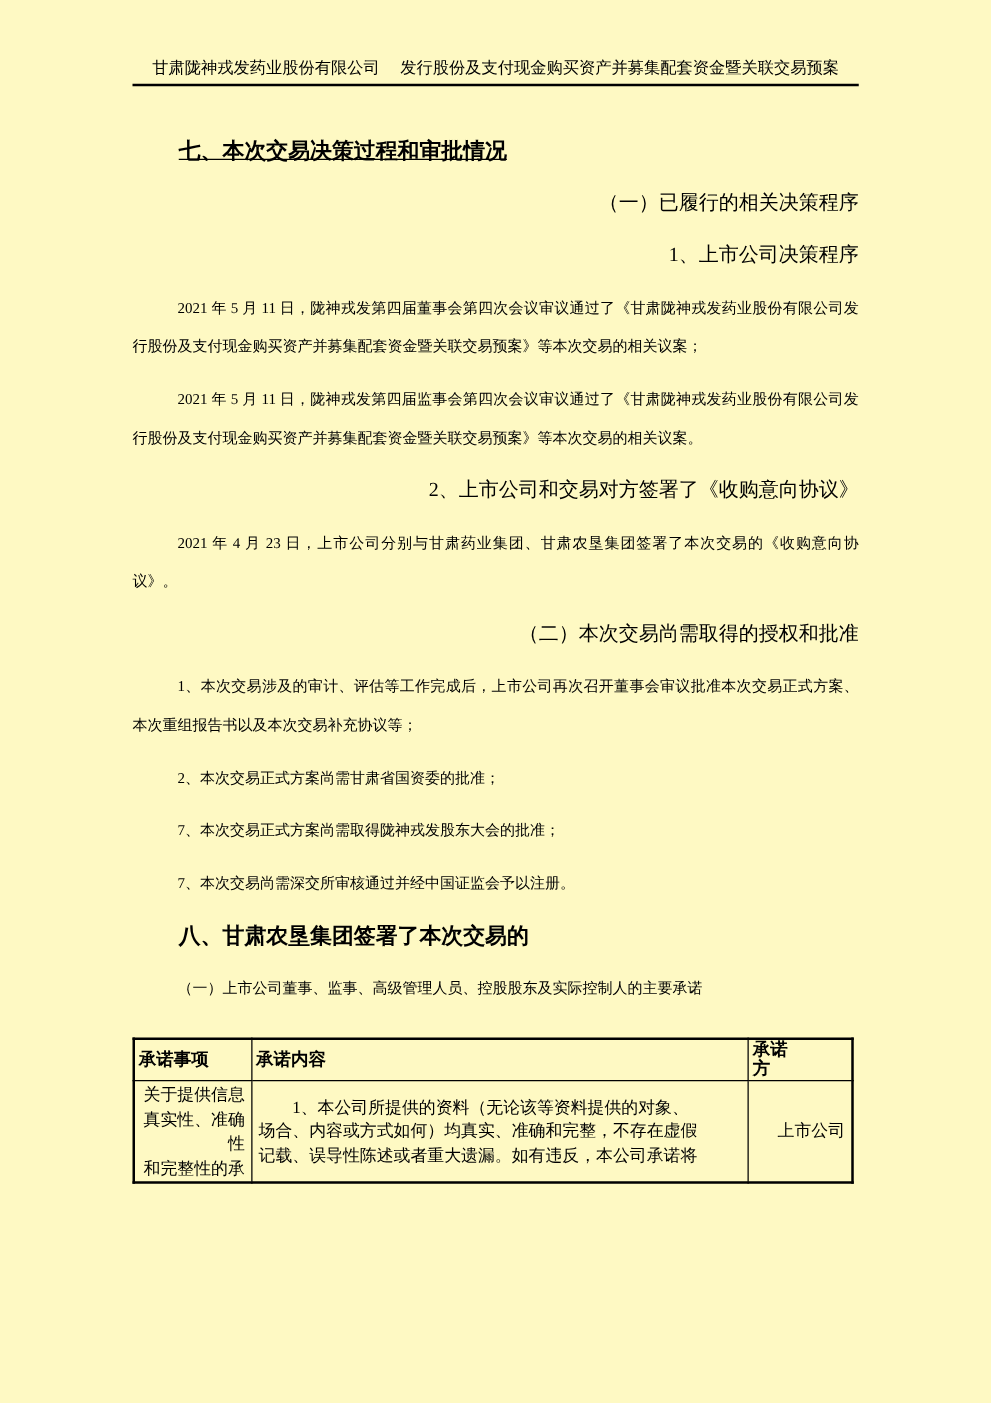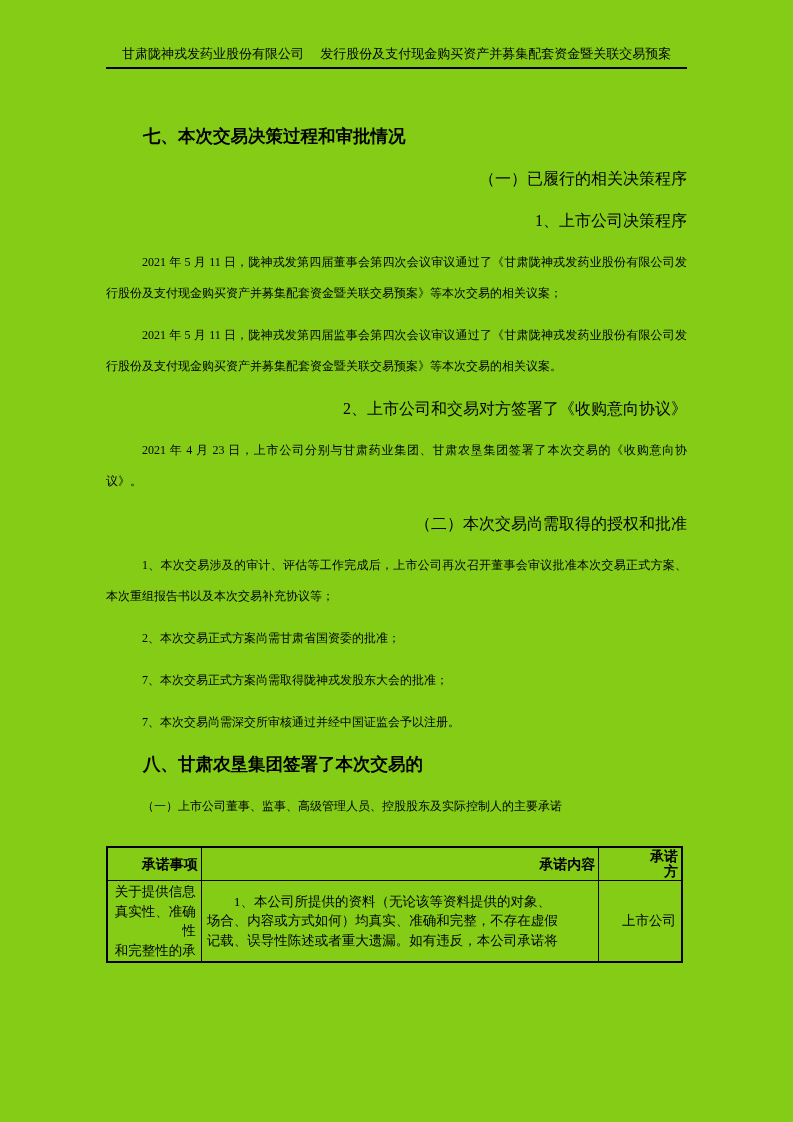--- a/index.html
+++ b/index.html
@@ -1,20 +1,20 @@
 <!DOCTYPE html>
 <html><head>
 <meta charset="utf-8">
 <style>
   html,body{margin:0;padding:0;background:#e8e8e8;}
   .page{
     position:relative;
     width:793px;height:1122px;
     margin:0 auto;
-    background:#84cc16;
+    background:#fef9c3;
     font-family:"Liberation Serif","DejaVu Serif",serif;
     color:#000;
     overflow:hidden;
   }
   .doc-header{
     margin:0 106px;
     padding-top:45px;
     padding-bottom:5px;
     border-bottom:2px solid #000;
     text-align:center;
@@ -24,21 +24,21 @@
   }
   .content{margin:0 106px;}
   .h1{
     font-family:"Liberation Sans","DejaVu Sans",sans-serif;
     font-weight:bold;
     font-size:17.5px;
     line-height:31px;
     text-indent:37px;
     margin:11px 0;
   }
-  .h1.first{margin-top:52px;}
+  .h1.first{margin-top:36px;text-decoration:underline;}
   .sub{
     font-size:16px;
     line-height:31px;
     text-indent:37px;
     margin:11px 0;
     text-align:right;
   }
   .para{
     font-size:12px;
     line-height:31px;
@@ -54,21 +54,21 @@
     border:2px solid #000;
   }
   table.commit th,table.commit td{
     border:1px solid #000;
     font-family:"Liberation Serif","DejaVu Serif",serif;
   }
   table.commit th{
     font-weight:bold;
     font-size:14px;
     line-height:15px;
-    text-align:right;
+    text-align:left;
     vertical-align:middle;
     height:29px;
     padding:1px 3px;
   }
   table.commit td{
     font-size:13.5px;
     line-height:19.5px;
     vertical-align:middle;
     padding:1px 5px;
   }

